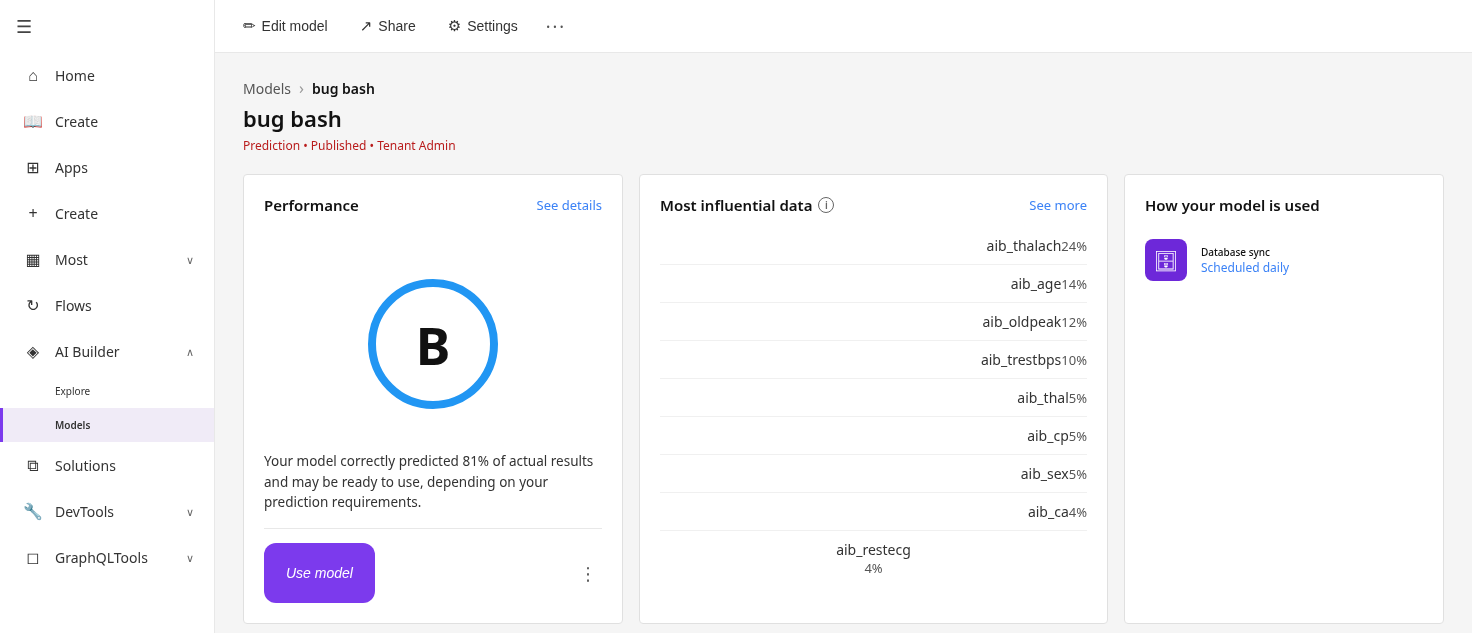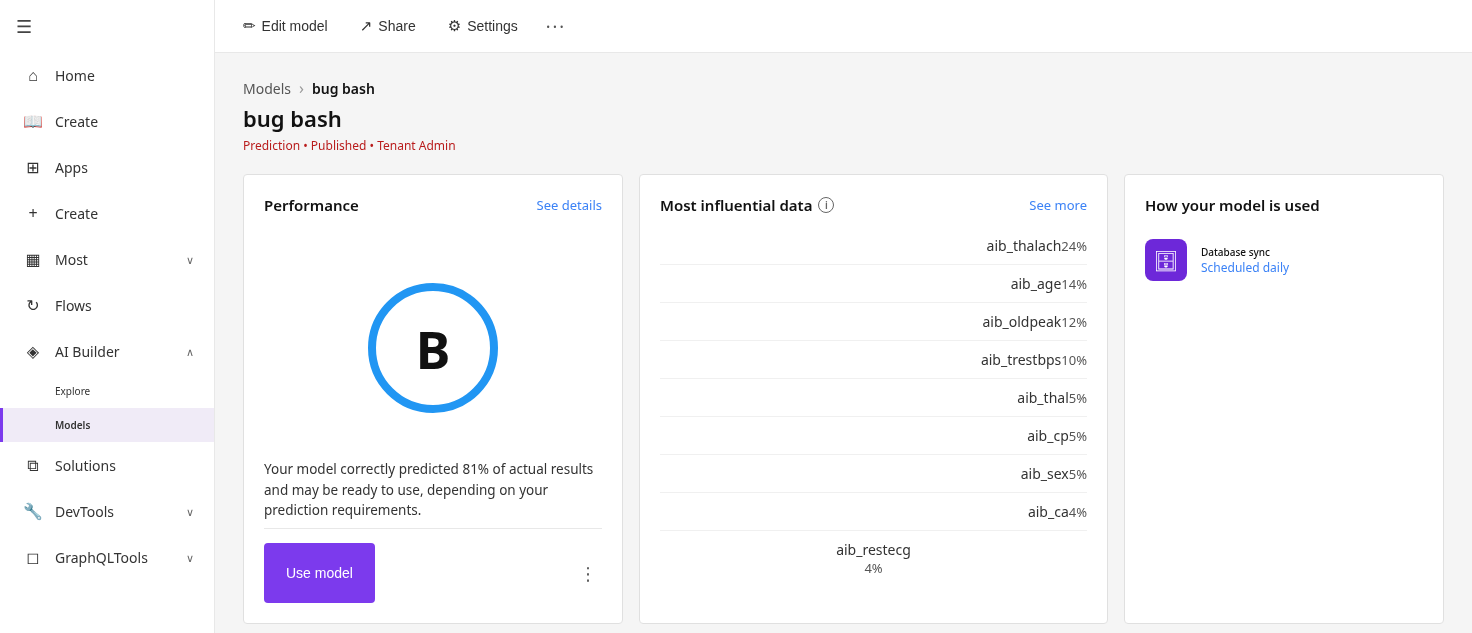--- a/index.html
+++ b/index.html
@@ -176,39 +176,40 @@
       align-items: center;
       justify-content: center;
       font-size: 52px;
       font-weight: 700;
       color: #111;
     }
     .perf-description {
       font-size: 13.5px;
       color: #333;
       line-height: 1.5;
-      margin-bottom: 8px;
+      margin-bottom: 16px;
     }
     .card-footer {
       border-top: 1px solid #e8e8e8;
       padding-top: 14px;
       display: flex;
       align-items: center;
       justify-content: space-between;
       margin-top: auto;
     }
     .use-model-btn {
       background: #7c3aed;
       color: #fff;
       border: none;
       padding: 22px 22px;
-      border-radius: 4px;
+      border-radius: 12px;
       font-size: 14px;
       font-weight: 500;
       cursor: pointer;
+      font-style: italic;
     }
     .more-btn {
       width: 28px;
       height: 28px;
       display: flex;
       align-items: center;
       justify-content: center;
       cursor: pointer;
       border-radius: 4px;
       font-size: 18px;

